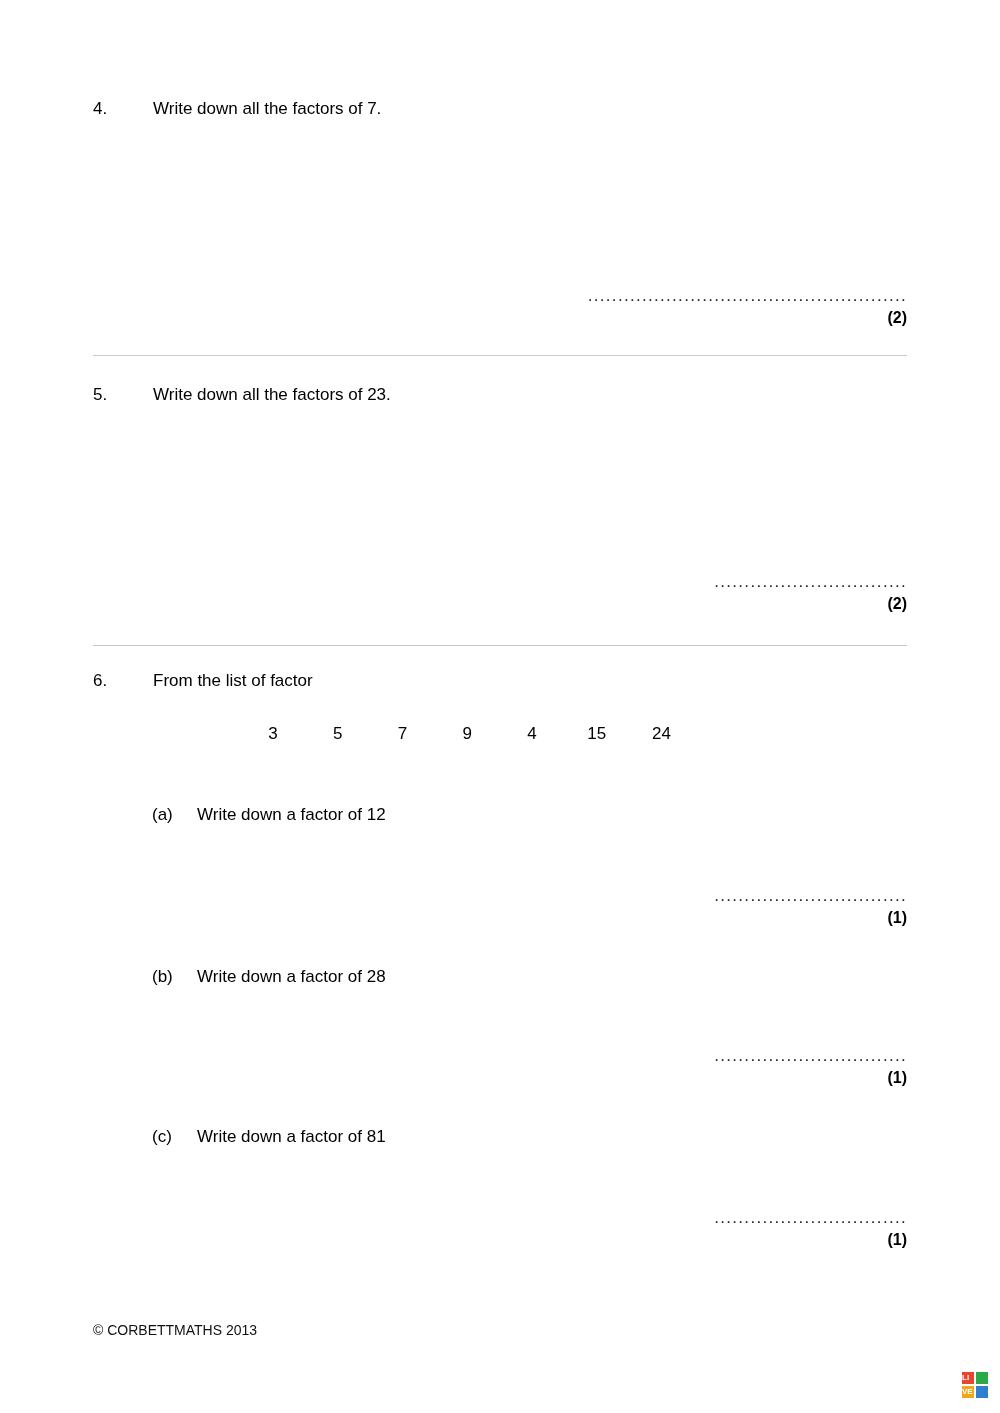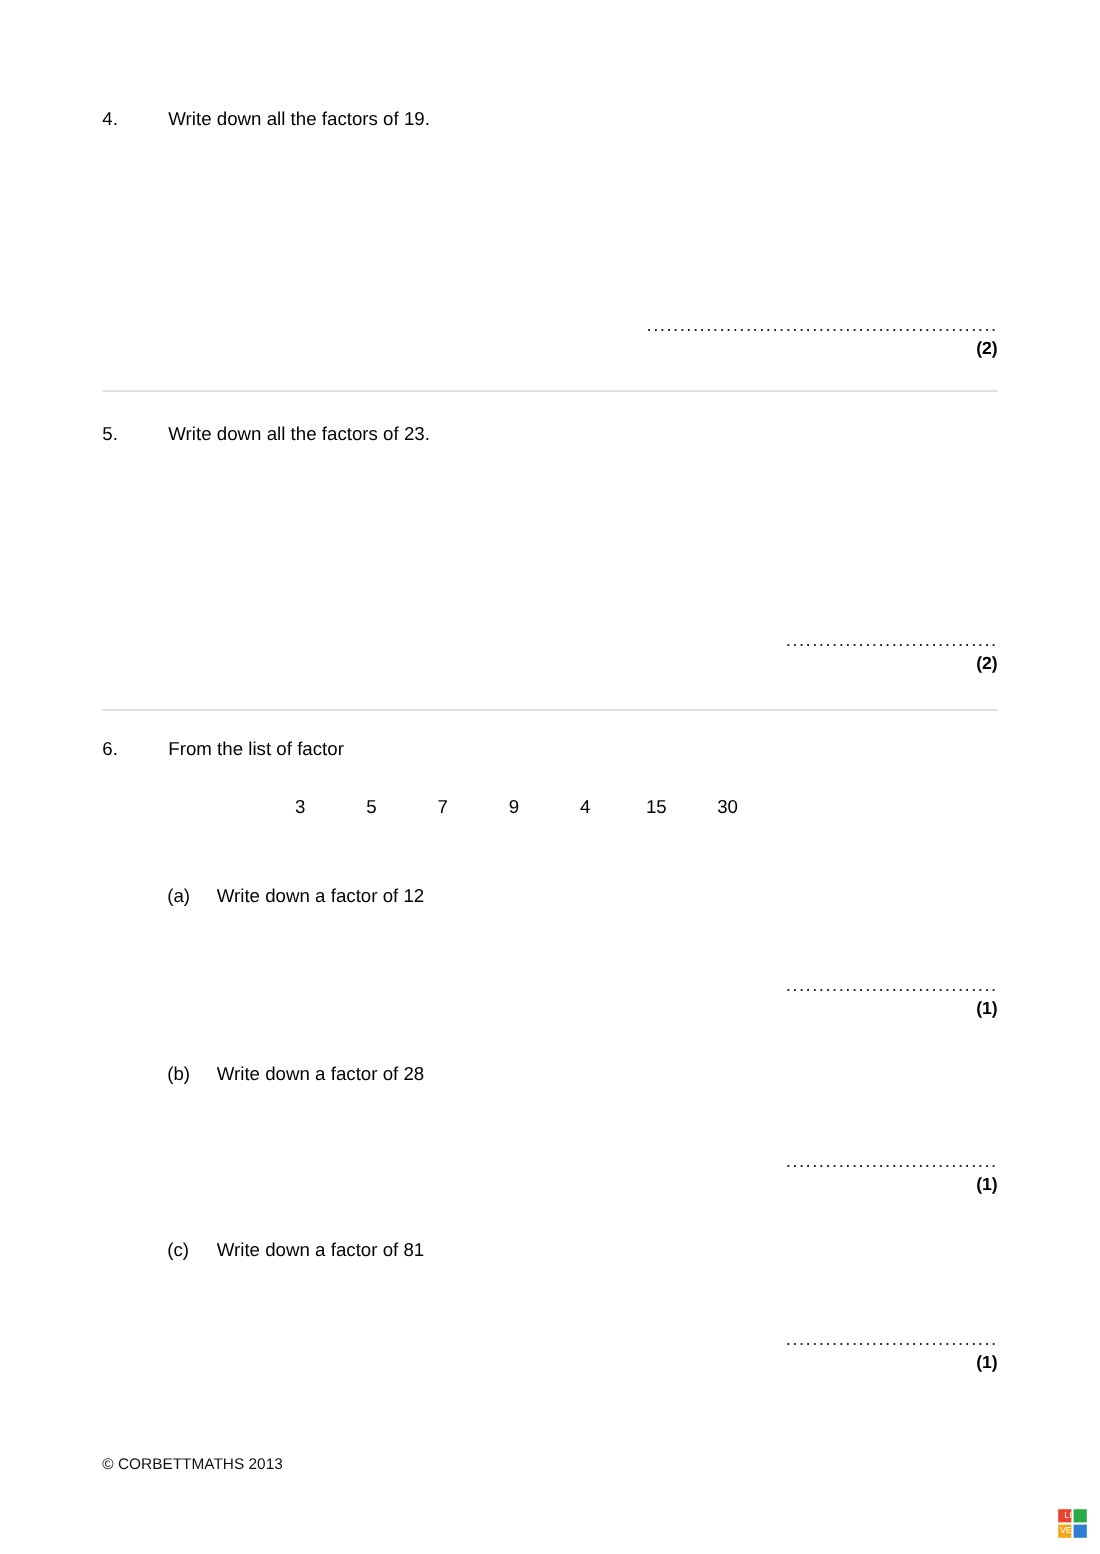--- a/index.html
+++ b/index.html
@@ -111,23 +111,23 @@
     grid-template-columns: 1fr 1fr;
     grid-template-rows: 1fr 1fr;
     gap: 1.5px;
     margin-right: 4px;
   }
   .lw-mark i {
     display: block;
     font-style: normal;
     font-size: 8px;
     line-height: 12px;
-    text-align: right;
+    text-align: left;
     color: #ffffff;
-    font-weight: normal;
+    font-weight: bold;
     font-family: "Liberation Sans", sans-serif;
   }
   .lw-l { background: #e8442e; }
   .lw-i { background: #2aa84a; }
   .lw-v { background: #f2a71b; }
   .lw-e { background: #2f7fd0; }
   .lw-text {
     font-size: 29px;
     font-weight: bold;
     color: #1f6fc4;
@@ -136,21 +136,21 @@
   }
 </style>
 </head>
 <body>
 
 <div class="sheet">
 
   <div class="q-block" style="top: 98px;">
     <div class="q-head">
       <div class="q-num">4.</div>
-      <div class="q-text">Write down all the factors of 19.</div>
+      <div class="q-text">Write down all the factors of 7.</div>
     </div>
   </div>
 
   <div class="answer-row" style="top: 288px;">
     <div class="dots">.....................................................</div>
     <div class="marks">(2)</div>
   </div>
 
   <div class="divider" style="top: 355px;"></div>
 
@@ -175,21 +175,21 @@
     </div>
   </div>
 
   <div class="numbers-list" style="top: 724px;">
     <span class="num" style="width:60px; margin-left:150px;">3</span>
     <span class="num" style="width:60px;">5</span>
     <span class="num" style="width:60px;">7</span>
     <span class="num" style="width:60px;">9</span>
     <span class="num" style="width:60px;">4</span>
     <span class="num" style="width:60px;">15</span>
-    <span class="num" style="width:60px;">30</span>
+    <span class="num" style="width:60px;">24</span>
   </div>
 
   <div class="sub-q" style="top: 804px;">
     <div class="sub-label">(a)</div>
     <div>Write down a factor of 12</div>
   </div>
   <div class="answer-row" style="top: 888px;">
     <div class="dots">................................</div>
     <div class="marks">(1)</div>
   </div>

